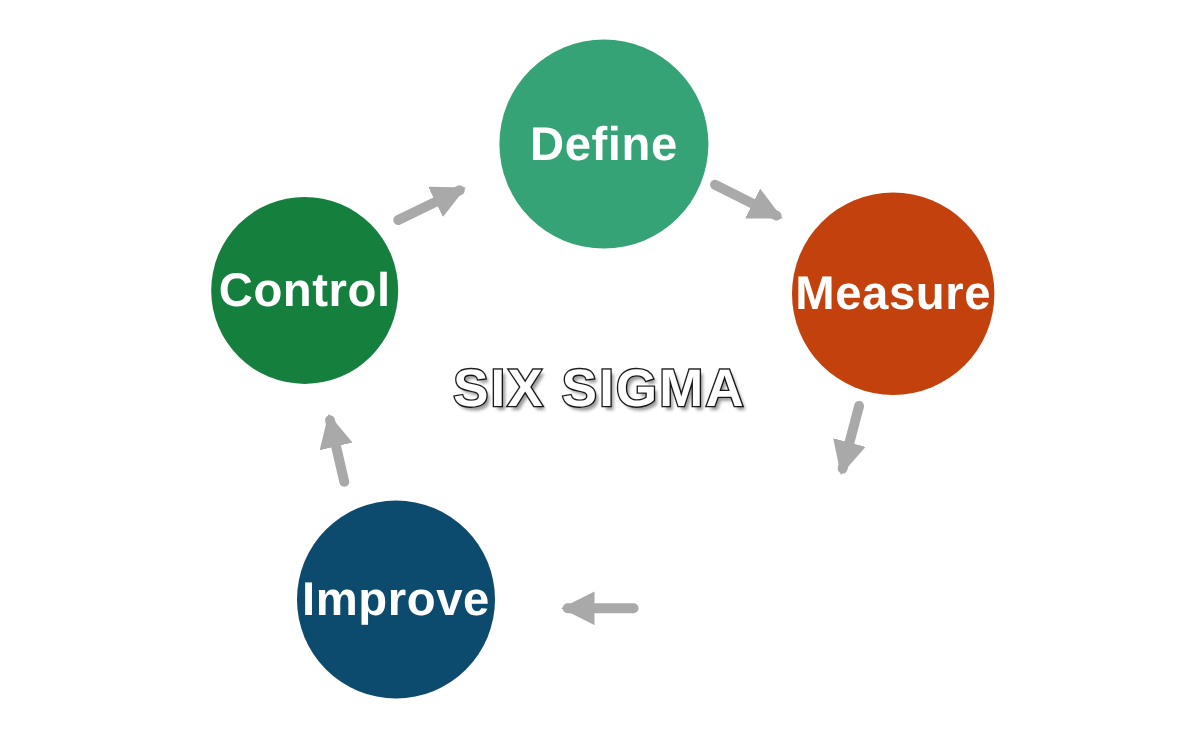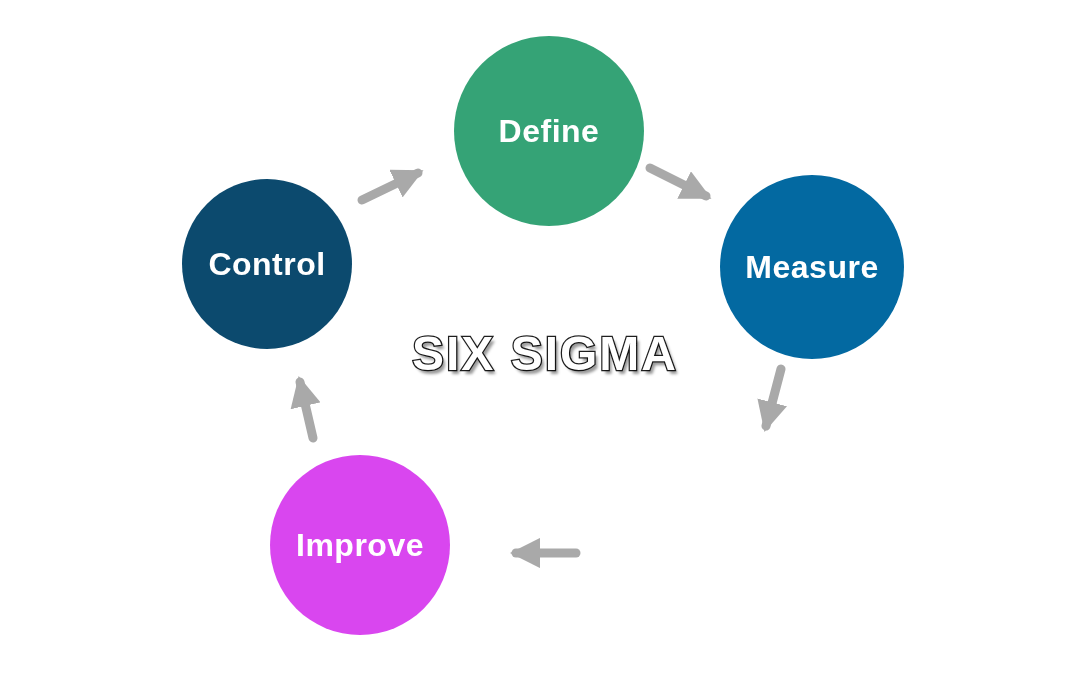--- a/index.html
+++ b/index.html
@@ -23,21 +23,21 @@
   .node {
     position: absolute;
     border-radius: 50%;
     display: flex;
     align-items: center;
     justify-content: center;
   }
   .node-label {
     color: #ffffff;
     font-weight: bold;
-    font-size: 32px;
+    font-size: 43px;
     letter-spacing: 0.5px;
     white-space: nowrap;
   }
   .center-title {
     position: absolute;
     left: 0;
     top: 330px;
     width: 1090px;
     text-align: center;
     font-weight: bold;
@@ -65,28 +65,28 @@
     <line class="arrow-line" x1="650" y1="168" x2="706" y2="196" stroke="#a9a9a9" stroke-width="9" stroke-linecap="round" marker-end="url(#ah)"></line>
     <line class="arrow-line" x1="781" y1="369" x2="766" y2="426" stroke="#a9a9a9" stroke-width="9" stroke-linecap="round" marker-end="url(#ah)"></line>
     <line class="arrow-line" x1="576" y1="553" x2="516" y2="553" stroke="#a9a9a9" stroke-width="9" stroke-linecap="round" marker-end="url(#ah)"></line>
     <line class="arrow-line" x1="313" y1="438" x2="300" y2="382" stroke="#a9a9a9" stroke-width="9" stroke-linecap="round" marker-end="url(#ah)"></line>
   </svg>
 
   <div class="node" style="left: 454px; top: 36px; width: 190px; height: 190px; background: rgb(53, 163, 118);">
     <span class="node-label">Define</span>
   </div>
 
-  <div class="node" style="left: 720px; top: 175px; width: 184px; height: 184px; background: #0369a1;">
+  <div class="node" style="left: 720px; top: 175px; width: 184px; height: 184px; background: #c2410c;">
     <span class="node-label">Measure</span>
   </div>
 
 
-  <div class="node" style="left: 270px; top: 455px; width: 180px; height: 180px; background: #d946ef; justify-content: center;">
+  <div class="node" style="left: 270px; top: 455px; width: 180px; height: 180px; background: #0c4a6e; justify-content: center;">
     <span class="node-label">Improve</span>
   </div>
 
-  <div class="node" style="left: 182px; top: 179px; width: 170px; height: 170px; background: #0c4a6e;">
+  <div class="node" style="left: 192px; top: 179px; width: 170px; height: 170px; background: #15803d;">
     <span class="node-label">Control</span>
   </div>
 
   <div class="center-title">SIX SIGMA</div>
 
 </div>
 
 </body></html>

